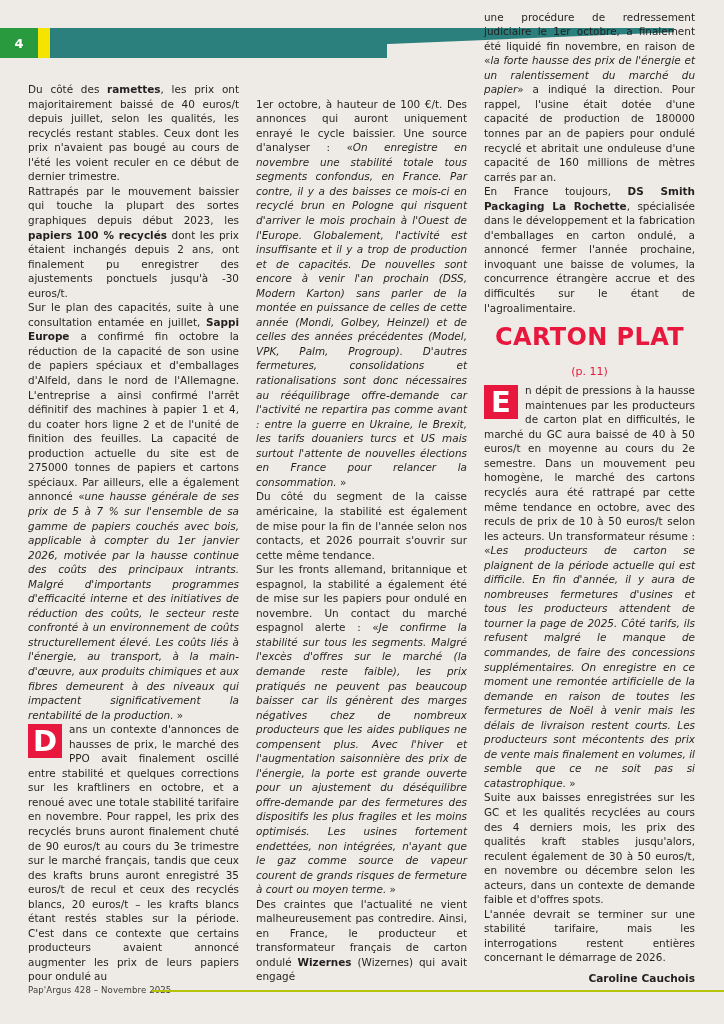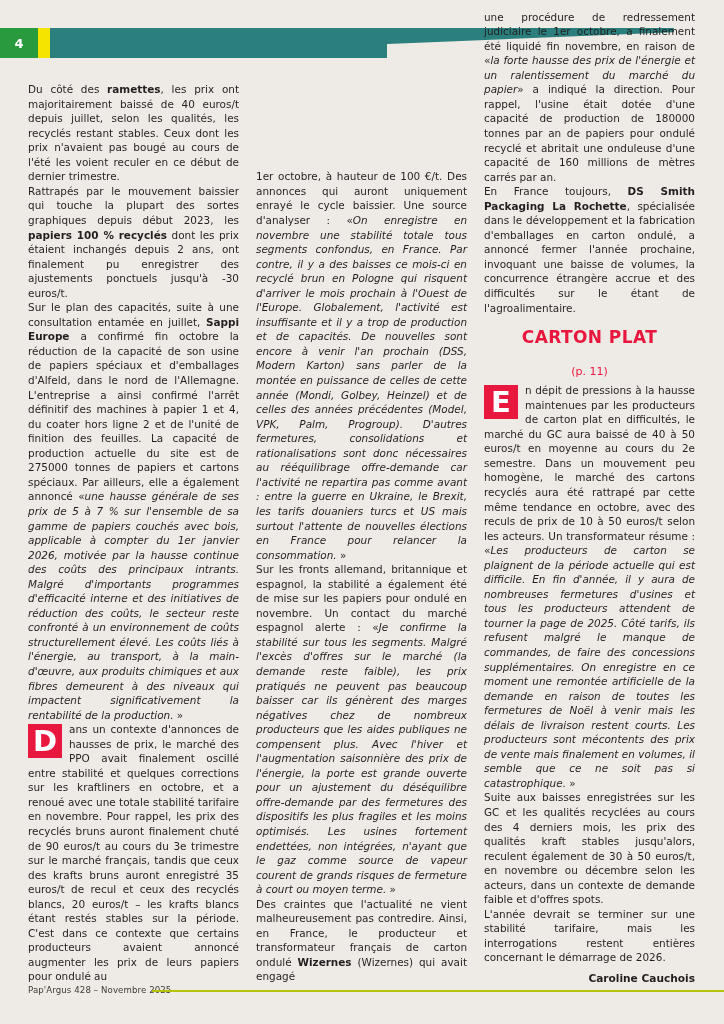--- a/index.html
+++ b/index.html
@@ -116,21 +116,21 @@
   .col b, .col strong {
     font-weight: bold;
   }
 
   
   .section-head {
     margin-top: 12px;
     margin-bottom: 0;
     text-align: center;
     color: #e8173d;
-    font-size: 17px;
+    font-size: 24px;
     font-weight: bold;
     letter-spacing: 0.4px;
     line-height: 21px;
   }
   .section-sub {
     text-align: center;
     color: #e8173d;
     font-size: 11px;
     line-height: 15px;
     margin: 16px 0 4px 0;
@@ -205,20 +205,21 @@
       <p><span>Du côté des </span><b>ramettes</b><span>, les prix ont majoritairement baissé de 40 euros/t depuis juillet, selon les qualités, les recyclés restant stables. Ceux dont les prix n'avaient pas bougé au cours de l'été les voient reculer en ce début de dernier trimestre.</span></p>
       <p><span>Rattrapés par le mouvement baissier qui touche la plupart des sortes graphiques depuis début 2023, les </span><b>papiers 100 % recyclés</b><span> dont les prix étaient inchangés depuis 2 ans, ont finalement pu enregistrer des ajustements ponctuels jusqu'à -30 euros/t.</span></p>
       <p><span>Sur le plan des capacités, suite à une consultation entamée en juillet, </span><b>Sappi Europe</b><span> a confirmé fin octobre la réduction de la capacité de son usine de papiers spéciaux et d'emballages d'Alfeld, dans le nord de l'Allemagne. L'entreprise a ainsi confirmé l'arrêt définitif des machines à papier 1 et 4, du coater hors ligne 2 et de l'unité de finition des feuilles. La capacité de production actuelle du site est de 275000 tonnes de papiers et cartons spéciaux. Par ailleurs, elle a également annoncé «</span><i>une hausse générale de ses prix de 5 à 7 % sur l'ensemble de sa gamme de papiers couchés avec bois, applicable à compter du 1er janvier 2026, motivée par la hausse continue des coûts des principaux intrants. Malgré d'importants programmes d'efficacité interne et des initiatives de réduction des coûts, le secteur reste confronté à un environnement de coûts structurellement élevé. Les coûts liés à l'énergie, au transport, à la main-d'œuvre, aux produits chimiques et aux fibres demeurent à des niveaux qui impactent significativement la rentabilité de la production.</i><span> »</span></p>
 
 
       <p><span class="dropcap">D</span><span>ans un contexte d'annonces de hausses de prix, le marché des PPO avait finalement oscillé entre stabilité et quelques corrections sur les kraftliners en octobre, et a renoué avec une totale stabilité tarifaire en novembre. Pour rappel, les prix des recyclés bruns auront finalement chuté de 90 euros/t au cours du 3e trimestre sur le marché français, tandis que ceux des krafts bruns auront enregistré 35 euros/t de recul et ceux des recyclés blancs, 20 euros/t – les krafts blancs étant restés stables sur la période. C'est dans ce contexte que certains producteurs avaient annoncé augmenter les prix de leurs papiers pour ondulé au</span></p>
     </div>
 
     <div class="col">
       <p><span>1er octobre, à hauteur de 100 €/t. Des annonces qui auront uniquement enrayé le cycle baissier. Une source d'analyser : «</span><i>On enregistre en novembre une stabilité totale tous segments confondus, en France. Par contre, il y a des baisses ce mois-ci en recyclé brun en Pologne qui risquent d'arriver le mois prochain à l'Ouest de l'Europe. Globalement, l'activité est insuffisante et il y a trop de production et de capacités. De nouvelles sont encore à venir l'an prochain (DSS, Modern Karton) sans parler de la montée en puissance de celles de cette année (Mondi, Golbey, Heinzel) et de celles des années précédentes (Model, VPK, Palm, Progroup). D'autres fermetures, consolidations et rationalisations sont donc nécessaires au rééquilibrage offre-demande car l'activité ne repartira pas comme avant : entre la guerre en Ukraine, le Brexit, les tarifs douaniers turcs et US mais surtout l'attente de nouvelles élections en France pour relancer la consommation.</i><span> »</span></p>
+      <p>Du côté du segment de la caisse américaine, la stabilité est également de mise pour la fin de l'année selon nos contacts, et 2026 pourrait s'ouvrir sur cette même tendance.</p>
       <p><span>Sur les fronts allemand, britannique et espagnol, la stabilité a également été de mise sur les papiers pour ondulé en novembre. Un contact du marché espagnol alerte : «</span><i>Je confirme la stabilité sur tous les segments. Malgré l'excès d'offres sur le marché (la demande reste faible), les prix pratiqués ne peuvent pas beaucoup baisser car ils génèrent des marges négatives chez de nombreux producteurs que les aides publiques ne compensent plus. Avec l'hiver et l'augmentation saisonnière des prix de l'énergie, la porte est grande ouverte pour un ajustement du déséquilibre offre-demande par des fermetures des dispositifs les plus fragiles et les moins optimisés. Les usines fortement endettées, non intégrées, n'ayant que le gaz comme source de vapeur courent de grands risques de fermeture à court ou moyen terme.</i><span> »</span></p>
       <p><span>Des craintes que l'actualité ne vient malheureusement pas contredire. Ainsi, en France, le producteur et transformateur français de carton ondulé </span><b>Wizernes</b><span> (Wizernes) qui avait engagé</span></p>
     </div>
 
     <div class="col">
       <p><span>une procédure de redressement judiciaire le 1er octobre, a finalement été liquidé fin novembre, en raison de «</span><i>la forte hausse des prix de l'énergie et un ralentissement du marché du papier</i><span>» a indiqué la direction. Pour rappel, l'usine était dotée d'une capacité de production de 180000 tonnes par an de papiers pour ondulé recyclé et abritait une onduleuse d'une capacité de 160 millions de mètres carrés par an.</span></p>
       <p><span>En France toujours, </span><b>DS Smith Packaging La Rochette</b><span>, spécialisée dans le développement et la fabrication d'emballages en carton ondulé, a annoncé fermer l'année prochaine, invoquant une baisse de volumes, la concurrence étrangère accrue et des difficultés sur le étant de l'agroalimentaire.</span></p>
 
       <div class="section-head">CARTON PLAT</div>
       <div class="section-sub">(p. 11)</div>

